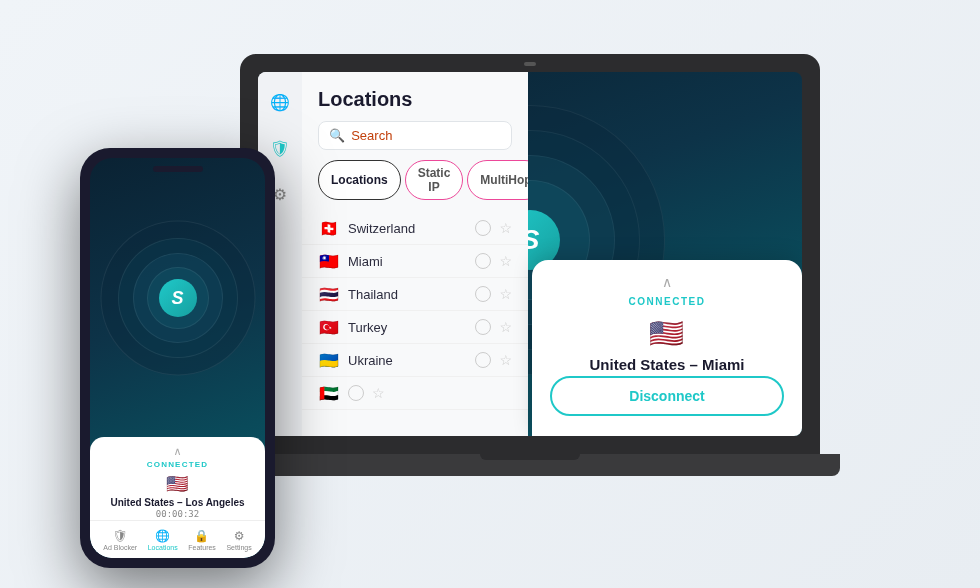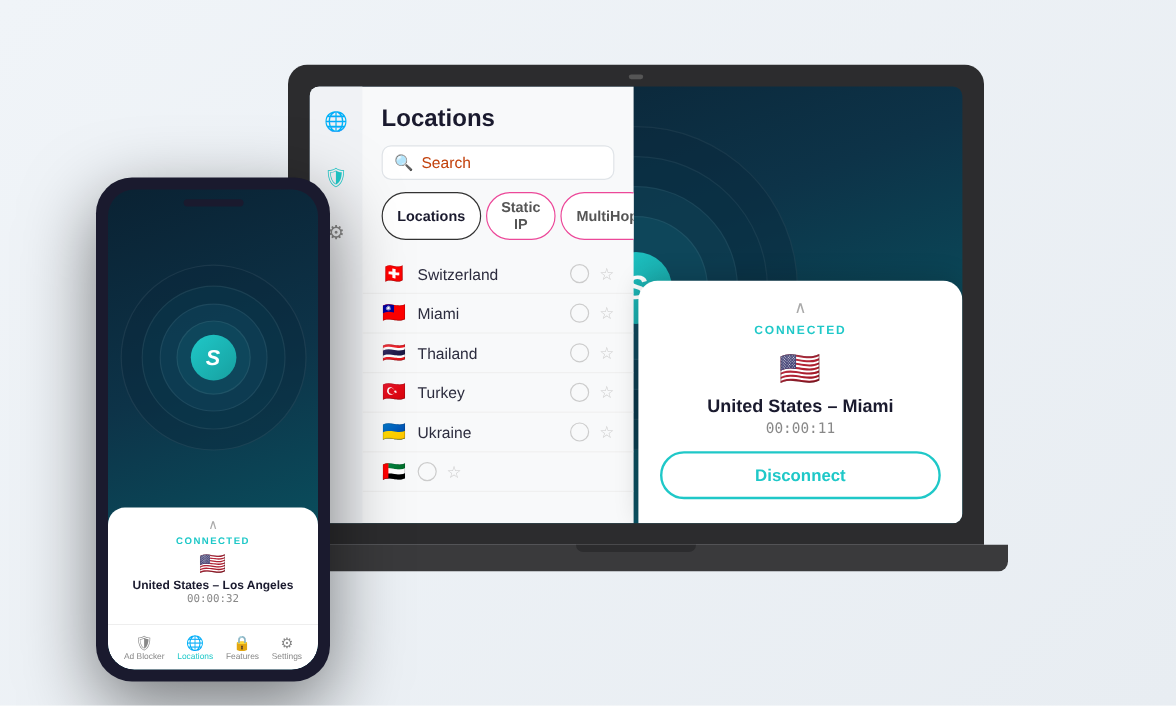--- a/index.html
+++ b/index.html
@@ -401,21 +401,21 @@
       text-align: center;
       font-size: 10px;
       font-weight: 700;
       color: #1a1a2e;
       margin-bottom: 1px;
     }
     .phone-timer {
       text-align: center;
       font-size: 9px;
       color: #888;
-      margin-bottom: 16px;
+      margin-bottom: 2px;
       font-family: monospace;
     }
     .phone-disconnect {
       width: 100%;
       padding: 6px;
       border: 1.5px solid #1fc8c8;
       border-radius: 20px;
       background: white;
       color: #1fc8c8;
       font-size: 10px;
@@ -541,21 +541,20 @@
             </div>
 
         </div>
       </div>
 
       <div class="connected-card">
         <div class="chevron-up">∧</div>
         <div class="connected-label">CONNECTED</div>
         <div class="flag-large">🇺🇸</div>
         <div class="location-big">United States – Miami</div>
-        <div class="timer">00:00:11</div>
         <button class="disconnect-btn">Disconnect</button>
       </div>
     </div>
   </div>
   <div class="laptop-base"></div>
 </div>
 
 <div class="phone-container">
   <div class="phone-body">
     <div class="phone-screen">

